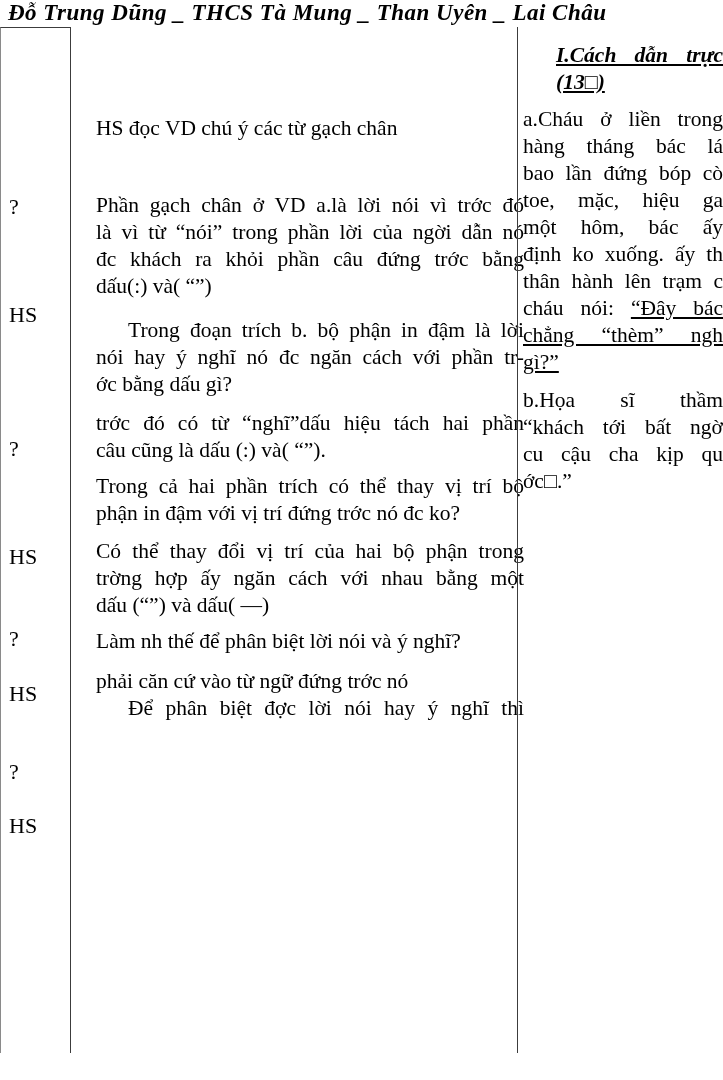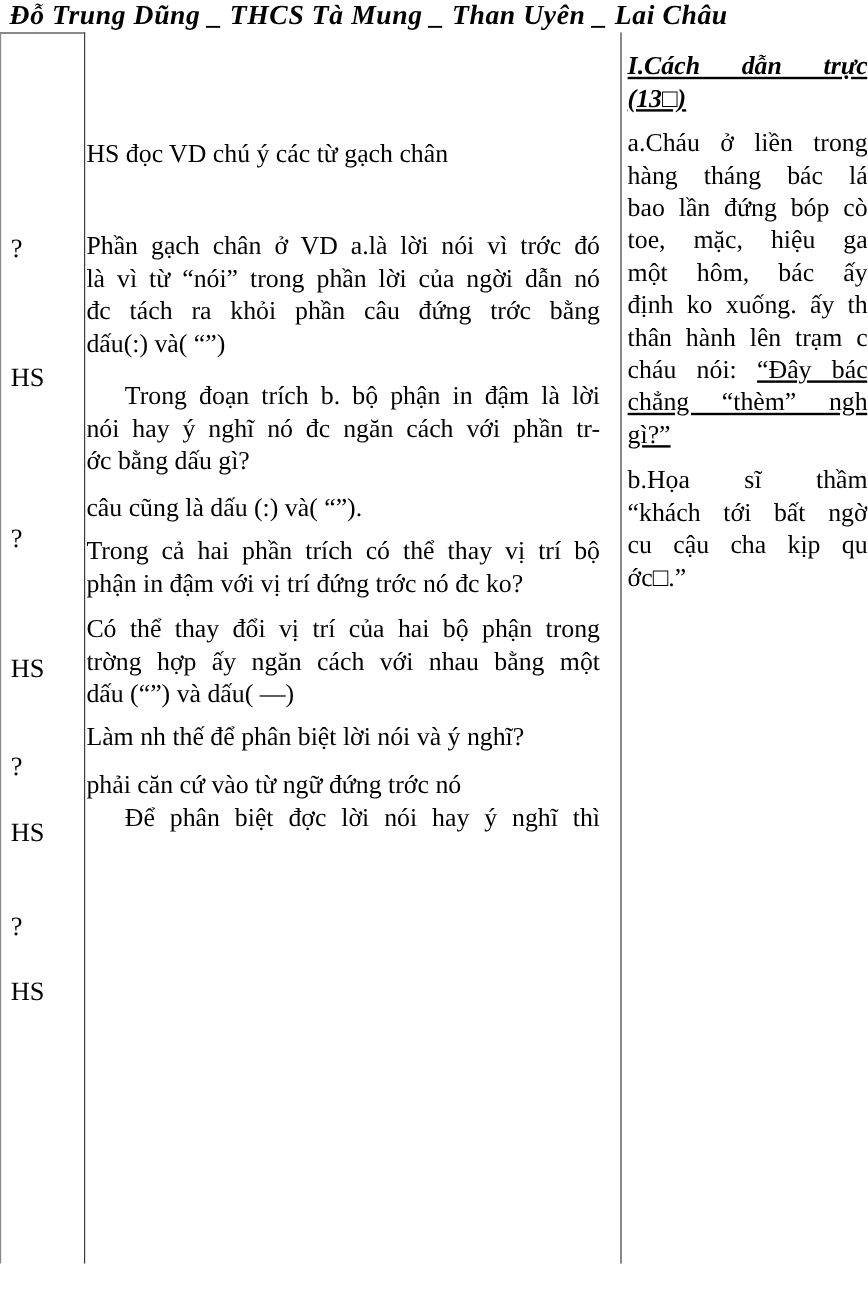--- a/index.html
+++ b/index.html
@@ -28,21 +28,21 @@
     border-left: 1px solid #8a8a8a;
     border-right: 1px solid #3c3c3c;
     box-sizing: border-box;
   }
   .col-left .lbl {
     position: absolute; left: 8px;
     font-size: 22px; line-height: 27px;
   }
 
   .col-mid {
-    position: absolute; top: 0; left: 64px; width: 445px; height: 100%;
+    position: absolute; top: 0; left: 88px; width: 445px; height: 100%;
     box-sizing: border-box;
     padding: 88px 9px 0 8px;
     overflow: hidden;
   }
   .col-right {
     position: absolute; top: 0; left: 517px; width: 206px; height: 100%;
     border-left: 1px solid #3c3c3c;
     box-sizing: border-box;
     padding: 15px 0 0 5px;
     overflow: hidden;
@@ -59,21 +59,21 @@
   .hb { font-weight: bold; font-style: italic; }
 
   .para { margin: 0; }
   .mb50 { margin-bottom: 50px; }
   .mb2  { margin-bottom: 2px; }
   .mb17 { margin-bottom: 17px; }
   .mb12 { margin-bottom: 12px; }
   .mb9  { margin-bottom: 9px; }
   .mb11 { margin-bottom: 11px; }
   .mb13 { margin-bottom: 13px; }
-  .mb10 { margin-bottom: 10px; }
+  .mb10 { margin-bottom: 10px; margin-left: 33px; }
 </style>
 </head>
 <body>
 
 <div class="page">
 
   <div class="doc-header">Đỗ Trung Dũng _ THCS Tà Mung _ Than Uyên _ Lai Châu</div>
 
   <div class="doc-table">
 
@@ -91,31 +91,32 @@
     <div class="col-mid">
 
       <div class="para mb50">
         <div class="line">HS đọc VD chú ý các từ gạch chân</div>
       </div>
 
 
       <div class="para mb17">
         <div class="line j">Phần gạch chân ở VD a.là lời nói vì trớc đó</div>
         <div class="line j">là vì từ “nói” trong phần lời của ngời dẫn nó</div>
-        <div class="line j">đc tách ra khỏi phần câu đứng trớc bằng</div>
+        <div class="line j">đc khách ra khỏi phần câu đứng trớc bằng</div>
         <div class="line">dấu(:) và( “”)</div>
       </div>
 
       <div class="para mb12">
         <div class="line j ind">Trong đoạn trích b. bộ phận in đậm là lời</div>
         <div class="line j">nói hay ý nghĩ nó đc ngăn cách với phần tr-</div>
         <div class="line">ớc bằng dấu gì?</div>
       </div>
 
       <div class="para mb9">
+        <div class="line j">trớc đó có từ “nghĩ”dấu hiệu tách hai phần</div>
         <div class="line">câu cũng là dấu (:) và( “”).</div>
       </div>
 
       <div class="para mb11">
         <div class="line j">Trong cả hai phần trích có thể thay vị trí bộ</div>
         <div class="line">phận in đậm với vị trí đứng trớc nó đc ko?</div>
       </div>
 
       <div class="para mb9">
         <div class="line j">Có thể thay đổi vị trí của hai bộ phận trong</div>

